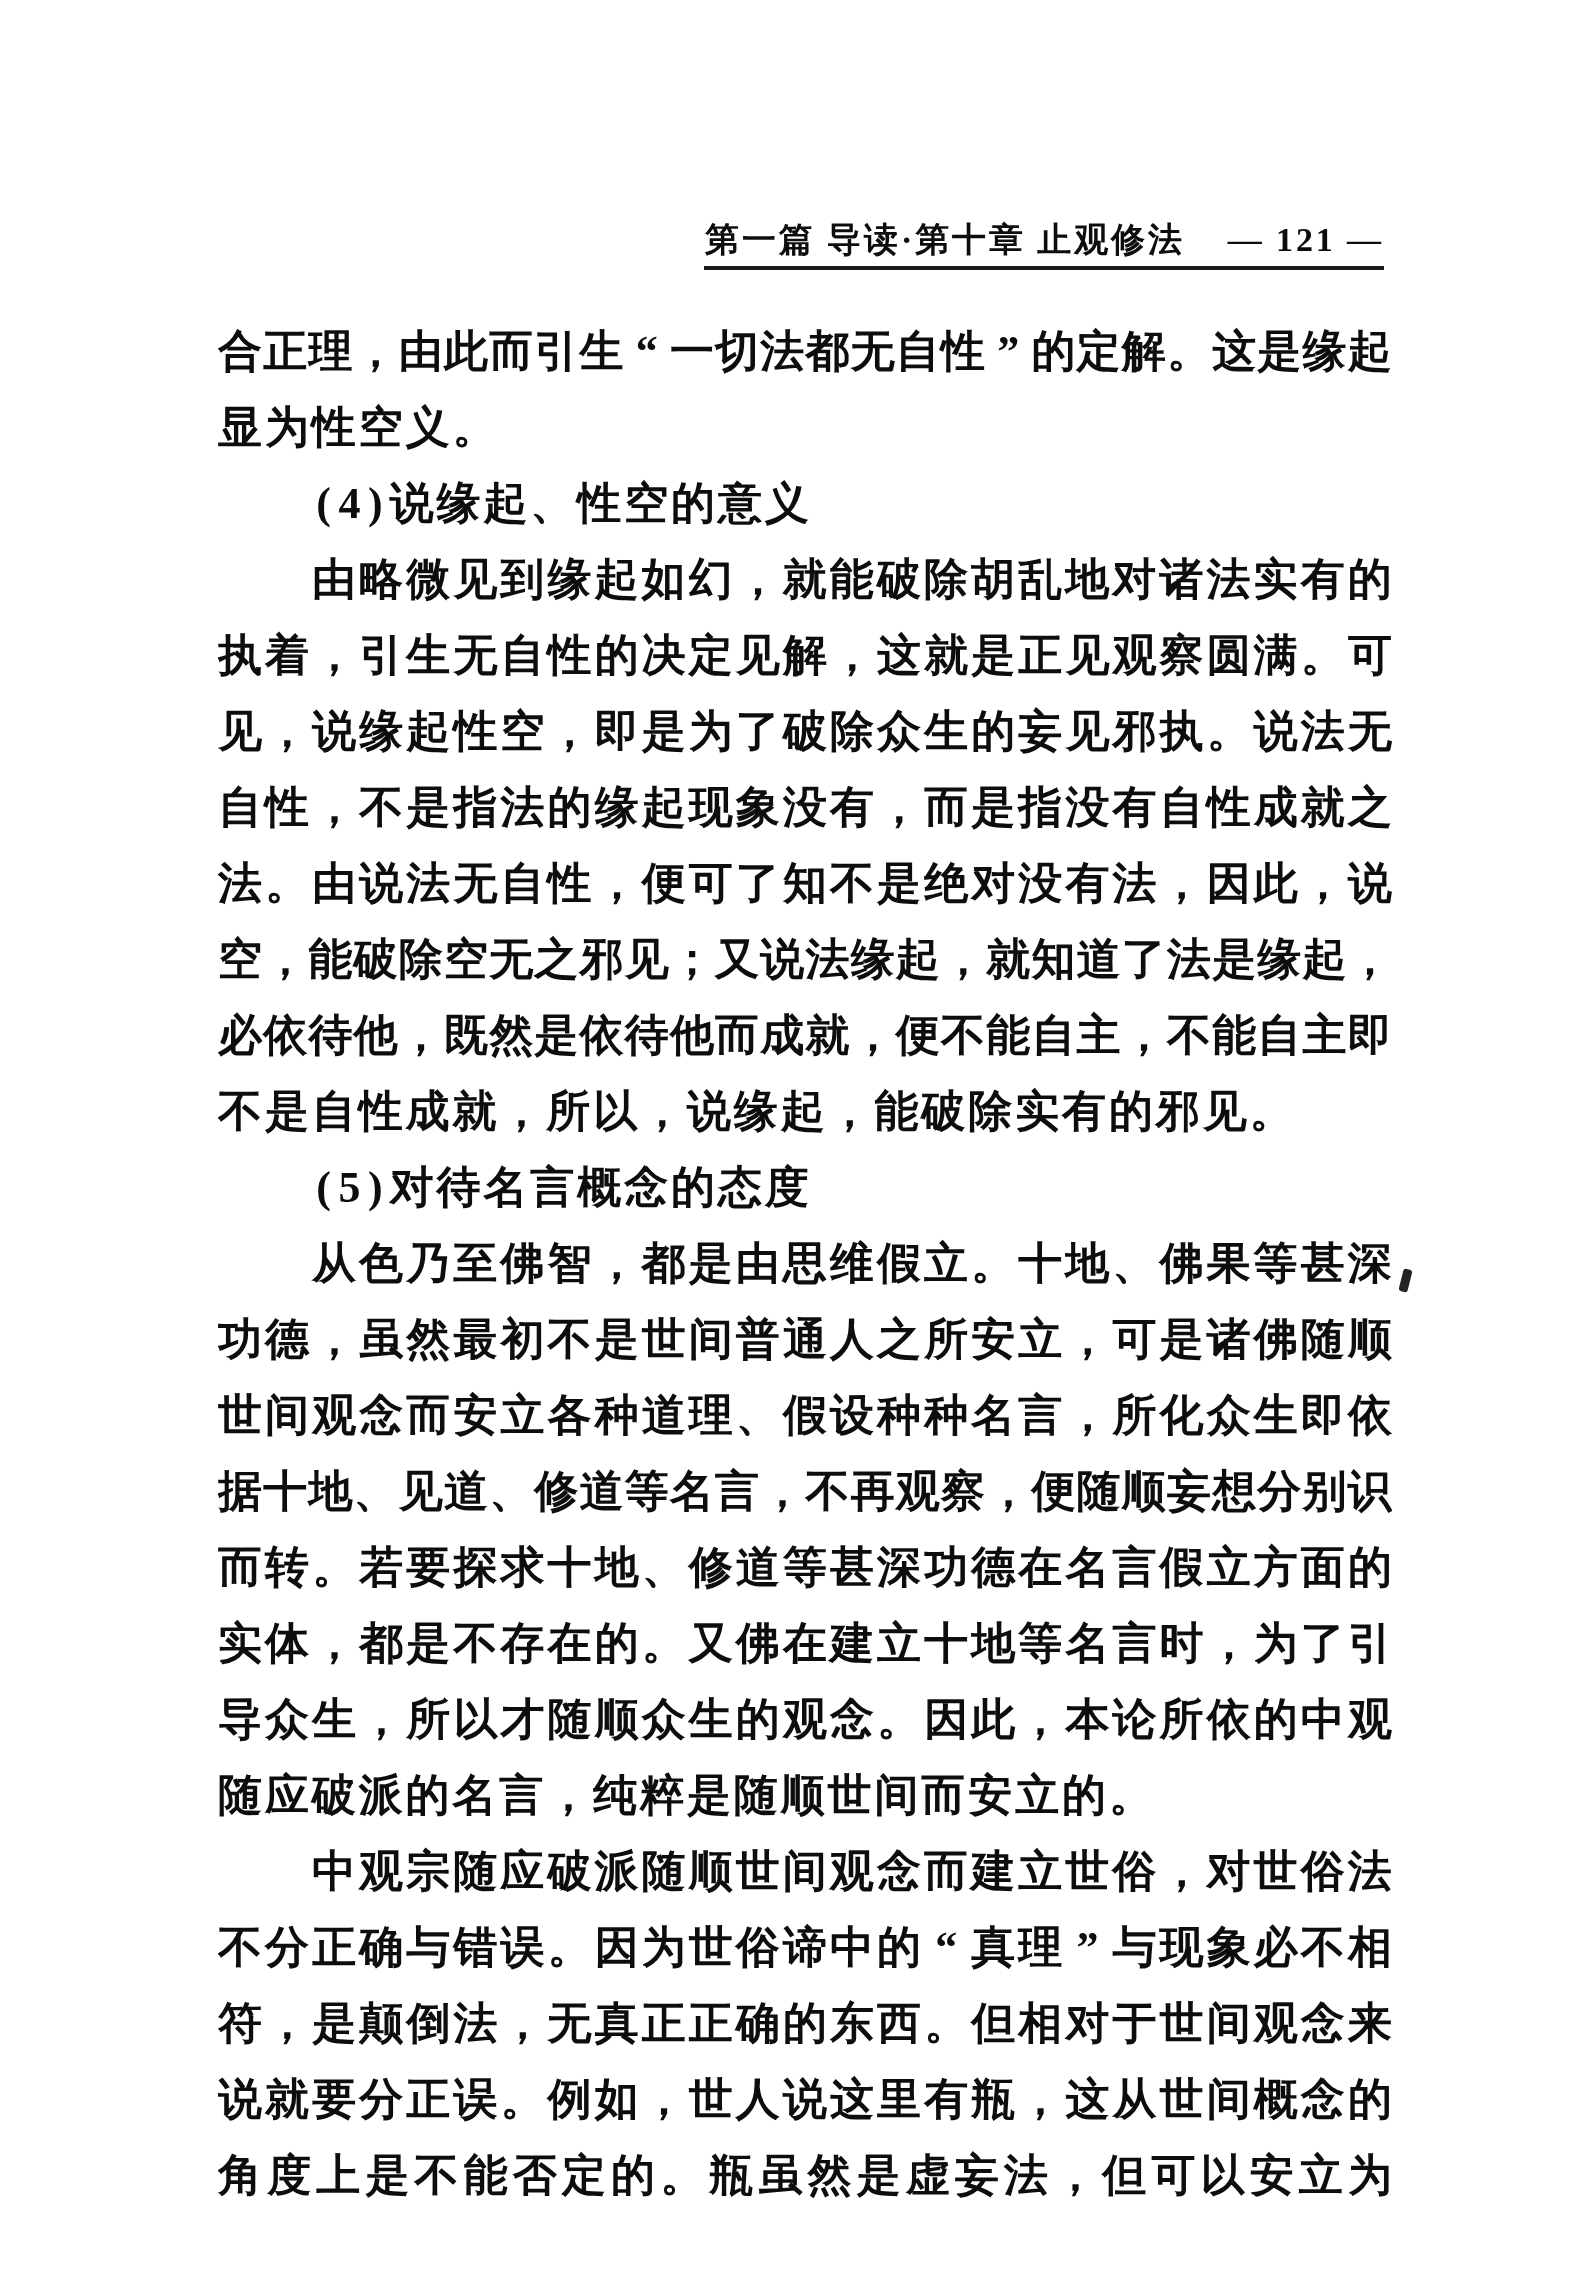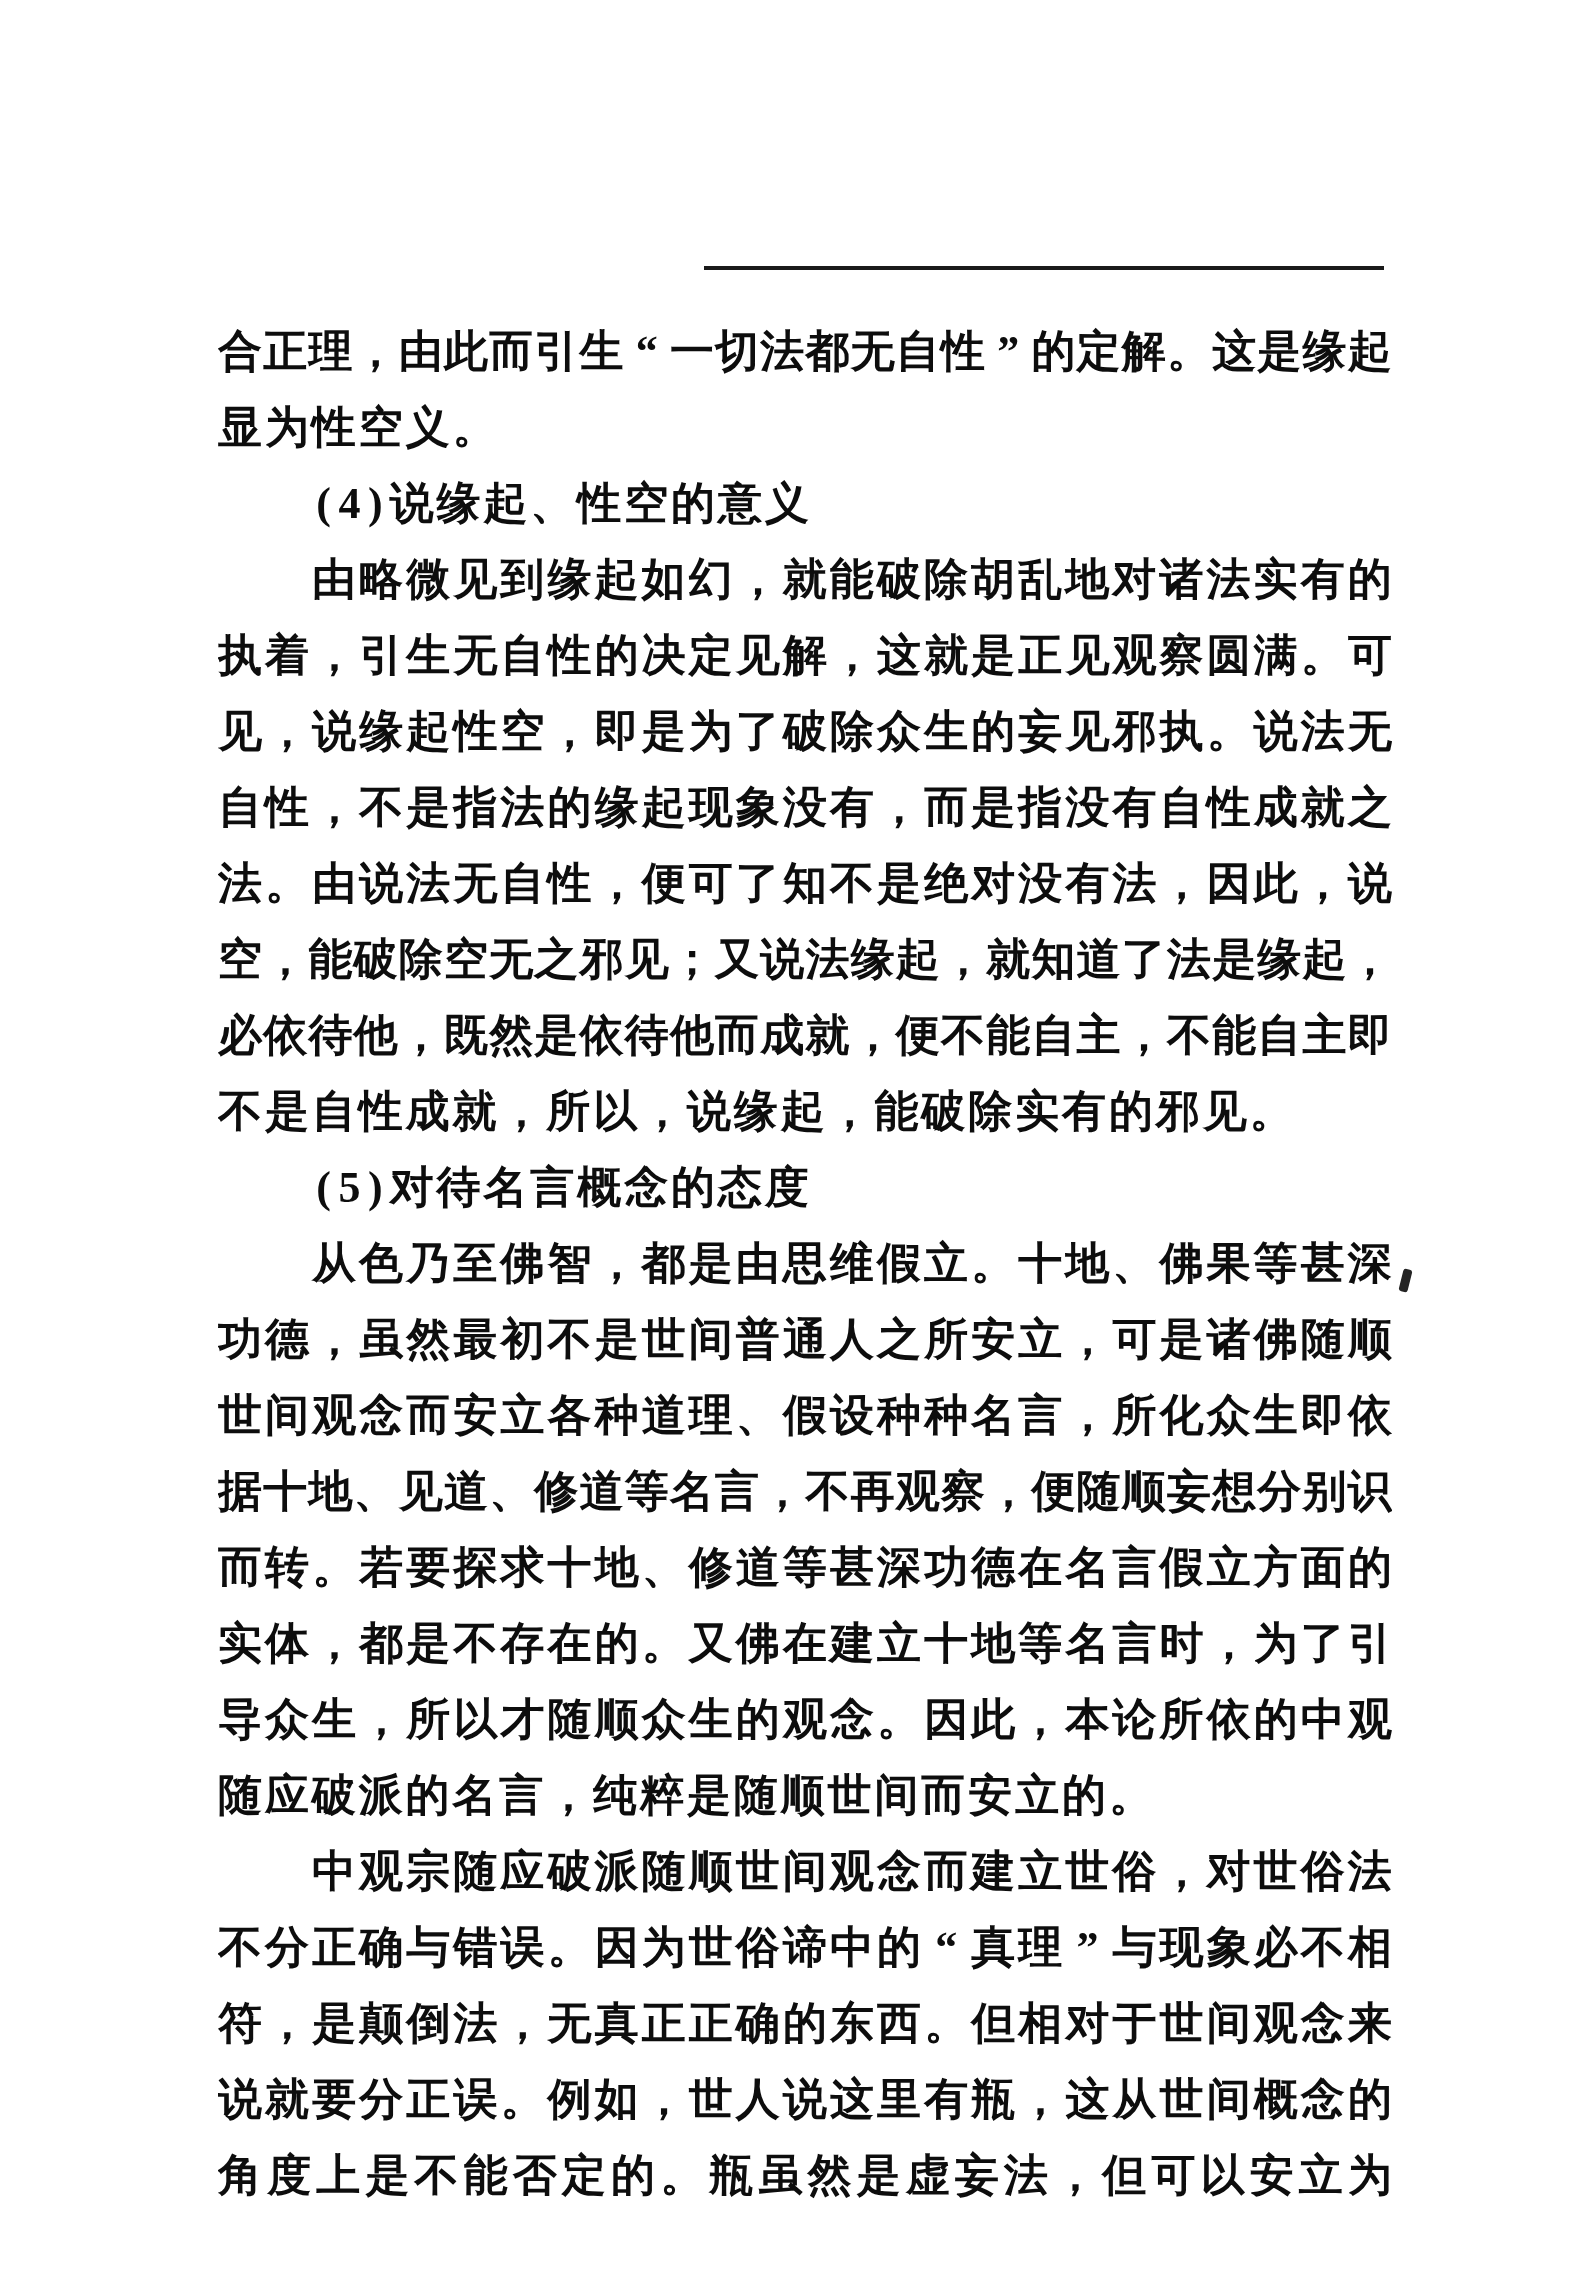--- a/index.html
+++ b/index.html
@@ -92,20 +92,24 @@
     background: #242424;
     border-radius: 2.9px;
     transform: rotate(14deg);
   }
 </style>
 </head>
 <body>
 
 <div class="page">
 
+  <div class="header-row">
+    <span>第一篇 导读·第十章 止观修法</span>
+    <span>— 121 —</span>
+  </div>
   <div class="header-underline"></div>
 
   <div class="text-block">
     <div class="line">
         <span class="char">合</span>
         <span class="char">正</span>
         <span class="char">理</span>
         <span class="char">，</span>
         <span class="char">由</span>
         <span class="char">此</span>

